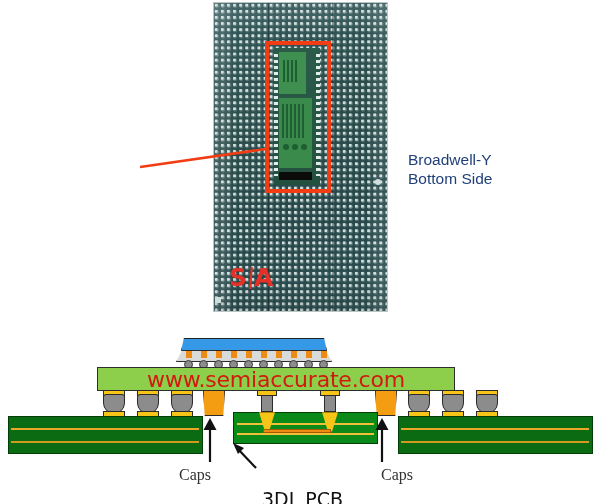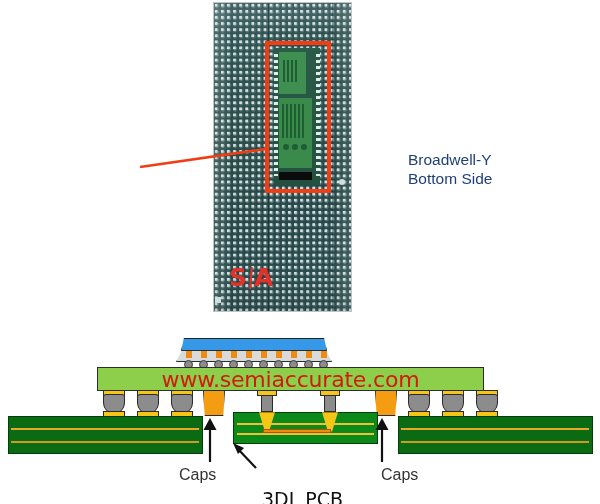--- a/index.html
+++ b/index.html
@@ -5,21 +5,21 @@
   html,body{margin:0;padding:0;}
   body{
     width:600px;height:504px;background:#ffffff;
     font-family:"Liberation Sans", sans-serif;
     overflow:hidden;position:relative;
   }
   #stage{position:absolute;left:0;top:0;width:600px;height:504px;}
 
   
   .photo{
-    position:absolute;left:213px;top:2px;width:139px;height:310px;
+    position:absolute;left:213px;top:2px;width:175px;height:310px;
     background:#2d4d4c;
     overflow:hidden;
     border:1px solid #b9c4c4;
     box-sizing:border-box;
   }
   
   .bga{
     position:absolute;left:0;top:0;right:0;bottom:0;
     background-image:
       radial-gradient(circle at 2.2px 2.2px, rgba(222,232,230,.92) 1.45px, rgba(222,232,230,0) 1.75px),
@@ -73,21 +73,21 @@
   .diagram{position:absolute;left:0;top:330px;width:600px;height:174px;}
 
   .mb{position:absolute;background:#0a6b12;border:1.6px solid #013d07;box-sizing:border-box;}
   .mb-trace{position:absolute;height:1.6px;background:#e9a628;}
   .mb-trace2{position:absolute;height:1.6px;background:#cf9a1e;}
 
   .pcb3dl{position:absolute;background:#0b8a1a;border:1.6px solid #013d07;box-sizing:border-box;}
   .pcb-line{position:absolute;height:1.5px;background:#f0c136;}
 
   .substrate{
-    position:absolute;left:97px;top:37px;width:387px;height:24px;
+    position:absolute;left:97px;top:37px;width:358px;height:24px;
     background:#8dcf4a;border:1.6px solid #2d2d2d;box-sizing:border-box;
   }
   .wm{
     position:absolute;left:0;top:0;width:100%;height:100%;
     display:flex;align-items:center;justify-content:center;
     color:#d11a10;font-size:22px;letter-spacing:-.2px;
     font-family:"DejaVu Sans", sans-serif;
     -webkit-text-stroke:0px;
   }
 
@@ -113,21 +113,21 @@
   .cap{position:absolute;width:22px;height:26px;background:#f49c12;border:1.6px solid #2b2b2b;
     box-sizing:border-box;clip-path:polygon(0 0,100% 0,92% 100%,8% 100%);}
 
   .viapad{position:absolute;width:20px;height:6px;background:#f7c518;border:1.5px solid #2b2b2b;box-sizing:border-box;}
   .viapost{position:absolute;width:12px;height:17px;background:#8c8c8c;border:1.5px solid #2b2b2b;box-sizing:border-box;}
   .viacone{position:absolute;width:16px;height:20px;background:#f7c518;border:1.4px solid #b08500;
     box-sizing:border-box;clip-path:polygon(0 0,100% 0,62% 100%,38% 100%);}
   .viatrace{position:absolute;height:4px;background:#ef8a12;border:1.3px solid #a35b00;box-sizing:border-box;}
 
   .arrow{position:absolute;}
-  .txt-dark{position:absolute;color:#333;font-size:16px;font-family:Liberation Sans, sans-serif;}
+  .txt-dark{position:absolute;color:#333;font-size:16px;font-family:Liberation Serif, serif;}
   .txt-black{position:absolute;color:#111;font-size:19px;font-family:"DejaVu Sans", sans-serif;}
 </style>
 </head>
 <body>
 
 <div id="stage">
 
   <div class="photo">
     <div class="bga"></div>
     <div class="bga-shade"></div>

